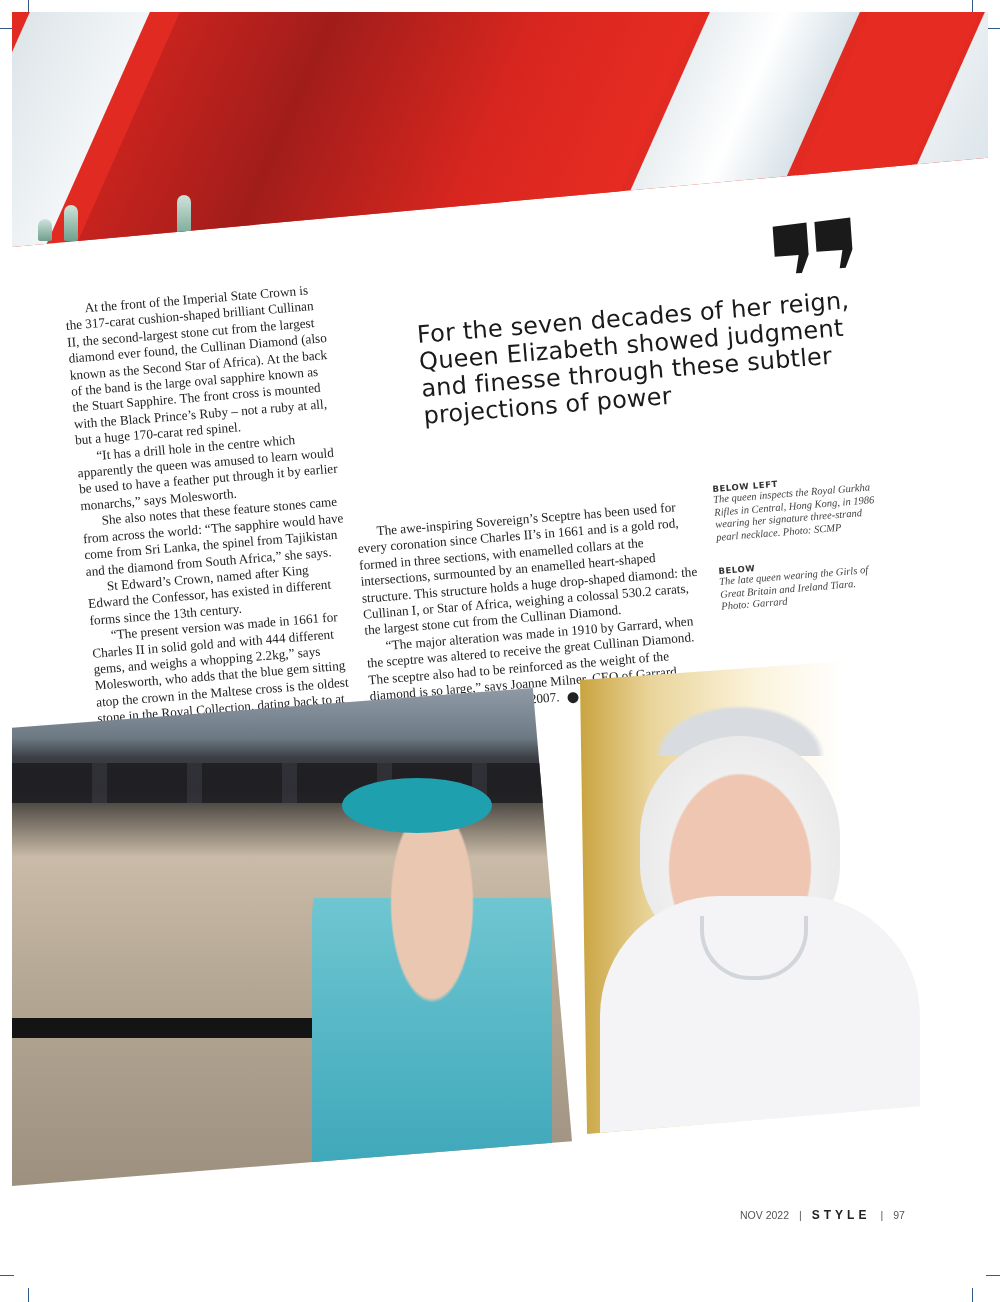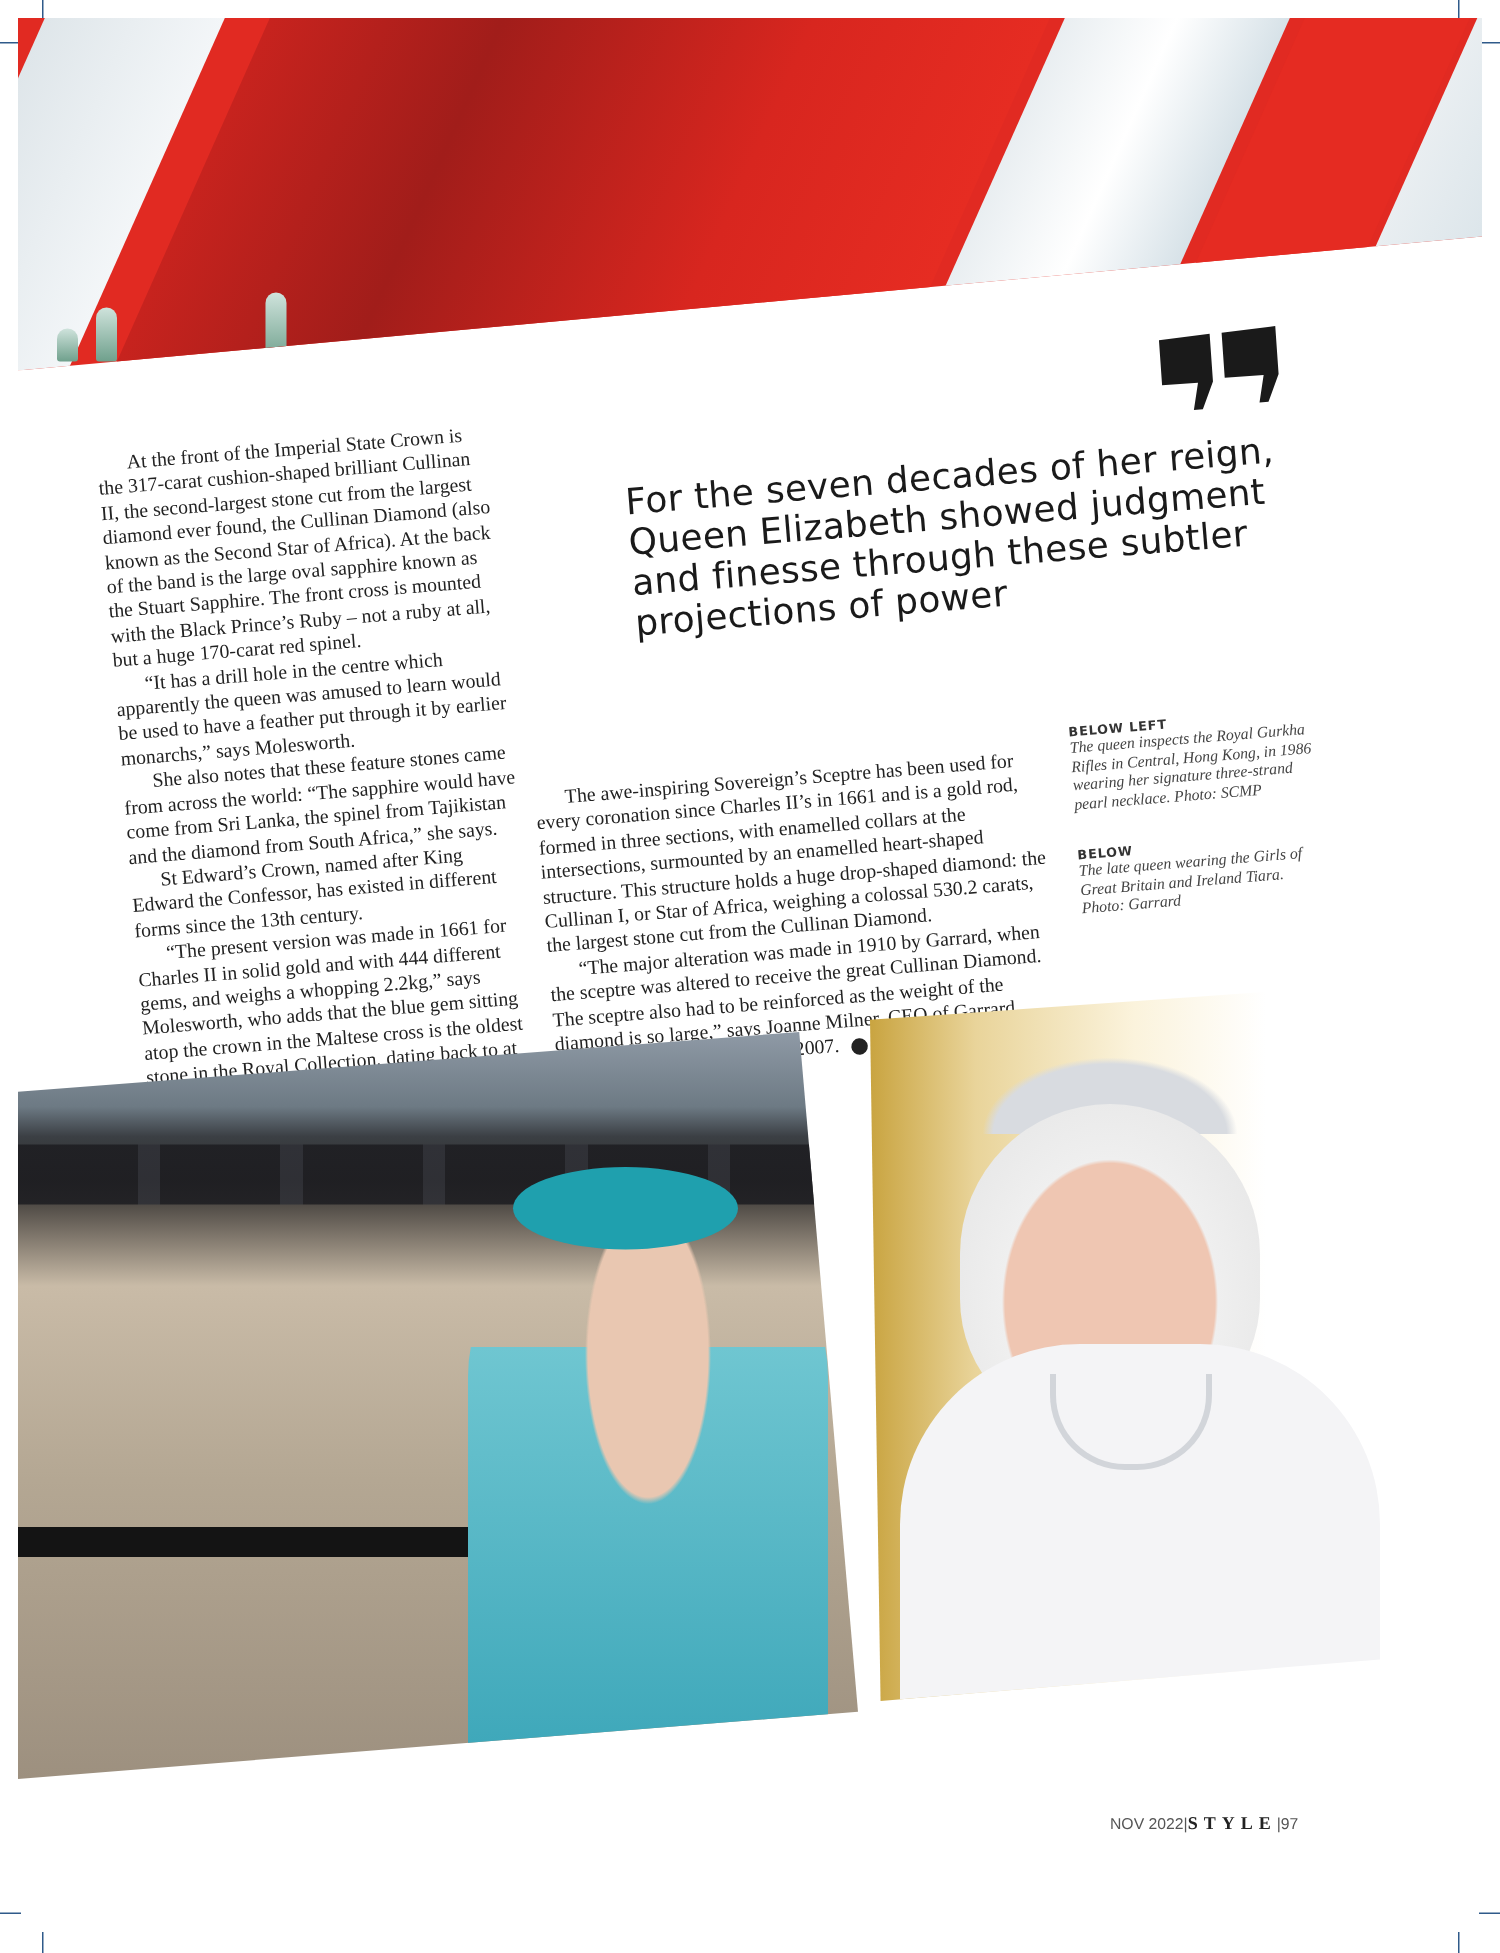--- a/index.html
+++ b/index.html
@@ -20,22 +20,22 @@
   .body-text p { margin:0; text-indent:20px; }
   .body-text p.first { text-indent:20px; }
 
   .pullquote { font-family:"DejaVu Sans", sans-serif; font-size:24px; line-height:27px; color:#1a1a1a; letter-spacing:0.2px; }
   .quote-marks { position:absolute; width:88px; height:62px; }
 
   .cap-head { font-family:"DejaVu Sans", sans-serif; font-weight:bold; font-size:8.5px; letter-spacing:0.6px; color:#333; }
   .cap-body { font-style:italic; font-size:10.5px; line-height:12.5px; color:#444; }
 
   .photo { position:absolute; overflow:hidden; }
-  .footer { position:absolute; left:740px; top:1208px; font-family:"Liberation Sans", sans-serif; font-size:10.5px; color:#555; display:flex; align-items:center; }
-  .footer .brand { font-family:Liberation Serif, serif; font-weight:bold; letter-spacing:4px; font-size:12px; color:#222; }
+  .footer { position:absolute; left:740px; top:1208px; font-family:"Liberation Sans", sans-serif; font-size:10.5px; color:#555; display:flex; gap:10px; align-items:center; }
+  .footer .brand { font-family:Liberation Sans, sans-serif; font-weight:bold; letter-spacing:4px; font-size:12px; color:#222; }
   .arrow { display:inline-block; width:11px; height:11px; border-radius:50%; background:#222; color:#fff; font-size:8px; line-height:11px; text-align:center; font-family:"DejaVu Sans",sans-serif; vertical-align:middle; margin-left:8px; }
 </style>
 </head>
 <body>
 
 <div class="crop" style="left:28px;top:0;width:1px;height:14px;"></div>
 <div class="crop" style="left:0;top:28px;width:14px;height:1px;"></div>
 <div class="crop" style="left:972px;top:0;width:1px;height:14px;"></div>
 <div class="crop" style="left:986px;top:28px;width:14px;height:1px;"></div>
 <div class="crop" style="left:28px;top:1288px;width:1px;height:14px;"></div>

